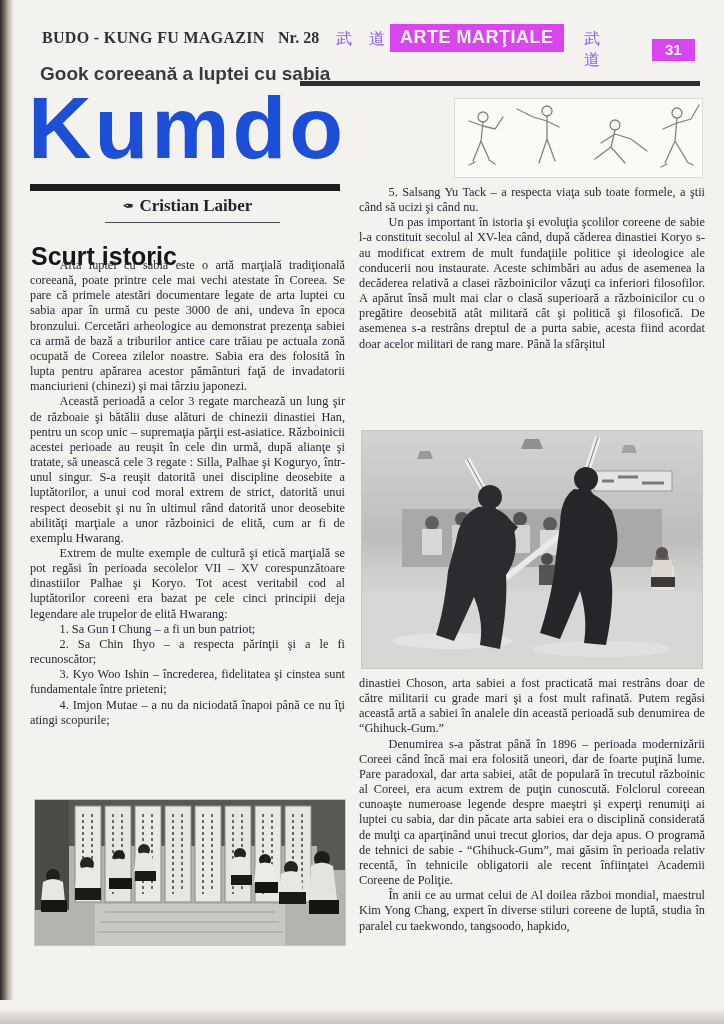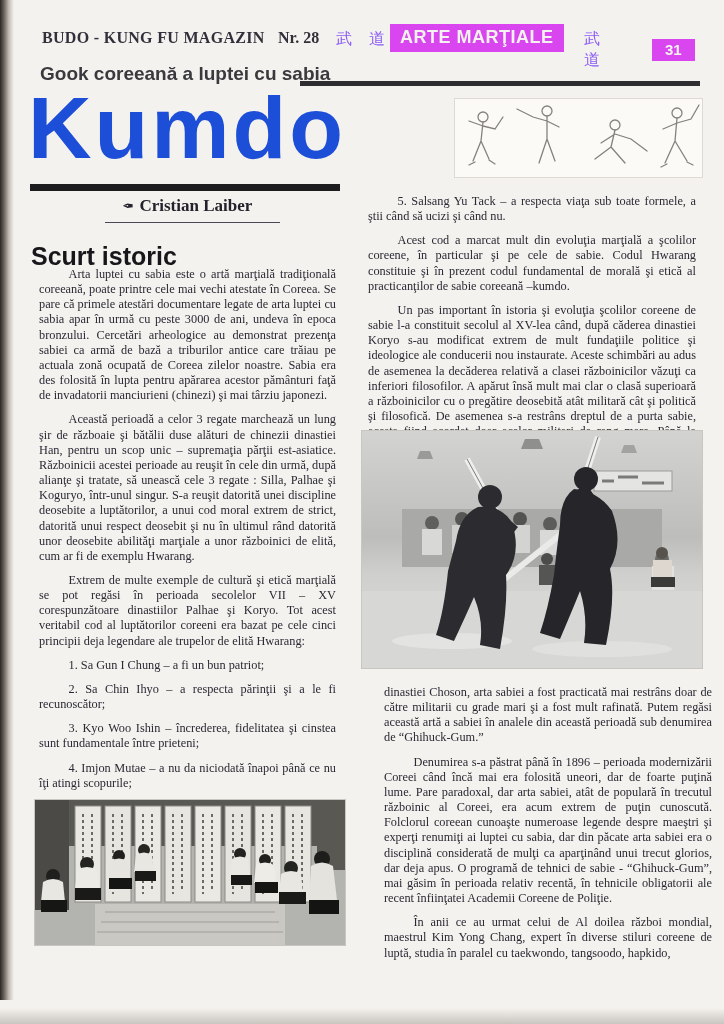--- a/index.html
+++ b/index.html
@@ -32,25 +32,25 @@
 
   
   .byline{position:absolute;left:30px;top:196px;width:314px;text-align:center;font-family:"Liberation Serif",serif;font-weight:bold;font-size:17px;color:#23222c;}
   .byline .pen{display:inline-block;transform:scaleX(-1);font-size:14px;margin-right:6px;font-family:"DejaVu Sans",sans-serif;}
   .byline-rule{position:absolute;left:105px;top:222px;width:175px;height:1px;background:#4a4a55;}
 
   .section-heading{position:absolute;left:31px;top:242px;font-family:"Liberation Sans",sans-serif;font-weight:bold;font-size:25px;color:#17171b;}
 
   
   .col{position:absolute;font-size:12.3px;line-height:15.15px;color:#292934;text-align:justify;}
-  .col p{margin:9px;text-indent:2.4em;}
+  .col p{margin:0;text-indent:2.4em;}
   .col p.cont{text-indent:0;}
   .left-col{left:30px;top:258px;width:315px;}
   .right-col-top{left:359px;top:185px;width:346px;}
-  .right-col-bottom{left:375px;top:676px;width:346px;}
+  .right-col-bottom{left:359px;top:676px;width:346px;}
 
   
   .photo{position:absolute;box-shadow:0 0 0 1px #c9c5bf;}
   .photo-right{left:362px;top:431px;width:340px;height:237px;}
   .photo-left{left:35px;top:800px;width:310px;height:145px;}
   .photo svg{display:block;}
 </style>
 </head>
 <body>
 
@@ -105,21 +105,20 @@
     <p>Această perioadă a celor 3 regate marchează un lung şir de războaie şi bătălii duse alături de chinezii dinastiei Han, pentru un scop unic – supremaţia părţii est-asiatice. Războinicii acestei perioade au reuşit în cele din urmă, după alianţe şi tratate, să unească cele 3 regate : Silla, Palhae şi Koguryo, într-unul singur. S-a reuşit datorită unei discipline deosebite a luptătorilor, a unui cod moral extrem de strict, datorită unui respect deosebit şi nu în ultimul rând datorită unor deosebite abilităţi marţiale a unor războinici de elită, cum ar fi de exemplu Hwarang.</p>
     <p>Extrem de multe exemple de cultură şi etică marţială se pot regăsi în perioada secolelor VII – XV corespunzătoare dinastiilor Palhae şi Koryo. Tot acest veritabil cod al luptătorilor coreeni era bazat pe cele cinci principii deja legendare ale trupelor de elită Hwarang:</p>
     <p>1. Sa Gun I Chung – a fi un bun patriot;</p>
     <p>2. Sa Chin Ihyo – a respecta părinţii şi a le fi recunoscător;</p>
     <p>3. Kyo Woo Ishin – încrederea, fidelitatea şi cinstea sunt fundamentale între prieteni;</p>
     <p>4. Imjon Mutae – a nu da niciodată înapoi până ce nu îţi atingi scopurile;</p>
   </div>
 
   <div class="col right-col-top">
     <p>5. Salsang Yu Tack – a respecta viaţa sub toate formele, a ştii când să ucizi şi când nu.</p>
-    <p>Acest cod a marcat mult din evoluţia marţială a şcolilor coreene, în particular şi pe cele de sabie. Codul Hwarang constituie şi în prezent codul fundamental de morală şi etică al practicanţilor de sabie coreeană –kumdo.</p>
     <p>Un pas important în istoria şi evoluţia şcolilor coreene de sabie l-a constituit secolul al XV-lea când, după căderea dinastiei Koryo s-au modificat extrem de mult fundaţiile politice şi ideologice ale conducerii nou instaurate. Aceste schimbări au adus de asemenea la decăderea relativă a clasei războinicilor văzuţi ca inferiori filosofilor. A apărut însă mult mai clar o clasă superioară a războinicilor cu o pregătire deosebită atât militară cât şi politică şi filosofică. De asemenea s-a restrâns dreptul de a purta sabie, acesta fiind acordat doar acelor militari de rang mare. Până la sfârşitul</p>
   </div>
 
   <div class="photo photo-right">
     <svg width="340" height="237" viewBox="0 0 340 237">
       <defs>
         <linearGradient id="bgR" x1="0" y1="0" x2="0" y2="1">
           <stop offset="0" stop-color="#d3d3d1"></stop>
           <stop offset="0.45" stop-color="#bdbdbb"></stop>
           <stop offset="0.6" stop-color="#cfcfcd"></stop>

